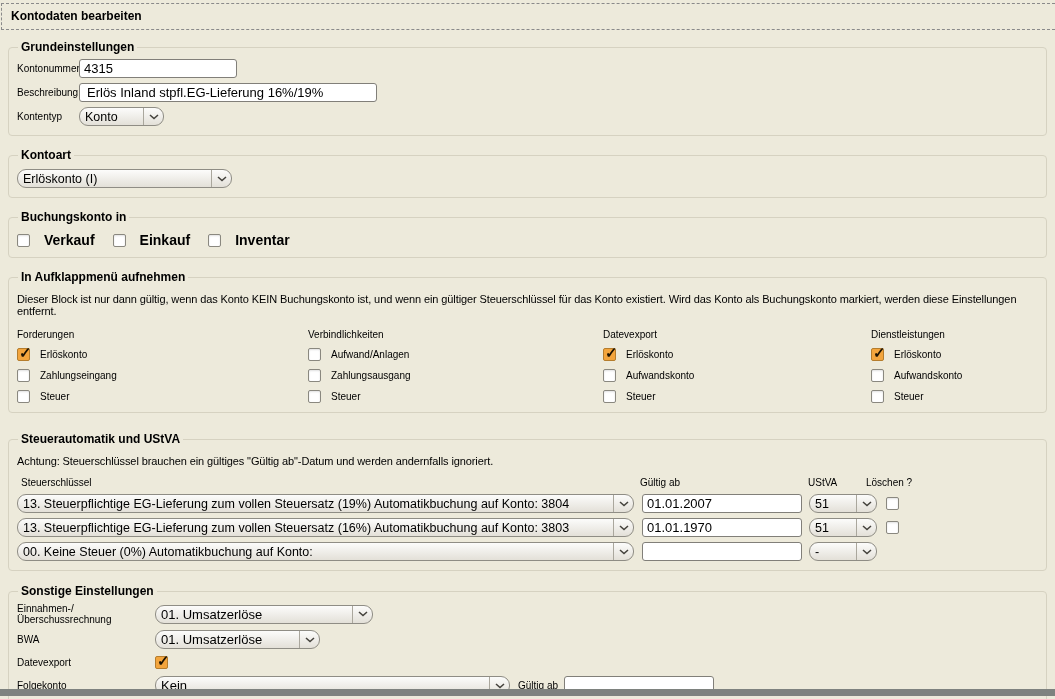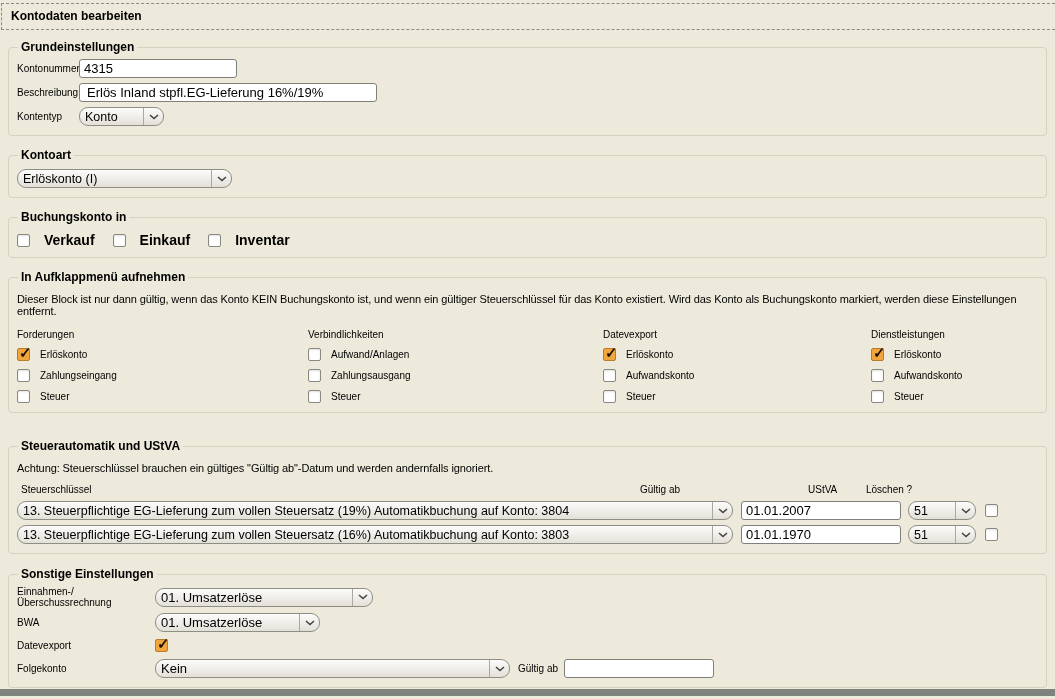--- a/index.html
+++ b/index.html
@@ -85,21 +85,21 @@
   .bk-item { display: flex; align-items: center; margin-right: 10px; }
   .bk-item .bk-lbl { font-weight: bold; font-size: 14px; margin-left: 14px; margin-right: 8px; }
   .note { font-size: 11px; margin-top: 9px; letter-spacing: -0.1px; }
   .cols { display: grid; grid-template-columns: 291px 295px 268px 1fr; margin-top: 12px; }
   .col-header { font-size: 10px; }
   .chk-item { display: flex; align-items: center; margin-top: 7px; height: 14px; }
   .chk-item .chk-lbl { font-size: 10px; margin-left: 10px; }
   .tax-header { position: relative; height: 12px; margin-top: 10px; font-size: 10px; }
   .tax-header span { position: absolute; top: 0; }
   .tax-row { display: flex; align-items: center; margin-top: 5px; }
-  .tax-select { width: 716px; flex: none; }
+  .tax-select { width: 617px; flex: none; }
   .tax-date { width: 160px; margin-left: 8px; flex: none; }
   .tax-ustva { width: 68px; margin-left: 7px; flex: none; }
   .tax-del { margin-left: 9px; }
   .s-row { display: flex; align-items: center; margin-top: 5px; }
   .footer-bar { position: absolute; left: 0; top: 689px; width: 1055px; height: 7px; }
 </style>
 </head>
 <body style="background: rgb(237, 234, 219);">
 
 <div class="title-box">Kontodaten bearbeiten</div>
@@ -219,21 +219,21 @@
         <span class="chk-lbl">Aufwandskonto</span>
       </div>
       <div class="chk-item">
         <span class="cb"></span>
         <span class="chk-lbl">Steuer</span>
       </div>
     </div>
   </div>
 </fieldset>
 
-<fieldset style="margin-top:26px">
+<fieldset style="margin-top:19px">
   <legend>Steuerautomatik und UStVA</legend>
   <div class="note">Achtung: Steuerschlüssel brauchen ein gültiges "Gültig ab"-Datum und werden andernfalls ignoriert.</div>
   <div class="tax-header">
     <span style="left:4px">Steuerschlüssel</span>
     <span style="left:623px">Gültig ab</span>
     <span style="left:791px">UStVA</span>
     <span style="left:849px">Löschen ?</span>
   </div>
 
   <div class="tax-row">
@@ -271,20 +271,39 @@
       <span class="sel-text">51</span>
       <span class="arrow-box">
           <svg width="10" height="6">
             <path d="M1 1 L5 4.6 L9 1" stroke="#44423c" stroke-width="1.5" fill="none"></path>
           </svg>
         </span>
     </div>
     <span class="cb tax-del"></span>
   </div>
 
+  <div class="tax-row">
+    <div class="sel tax-select">
+      <span class="sel-text">00. Keine Steuer (0%) Automatikbuchung auf Konto:</span>
+      <span class="arrow-box">
+          <svg width="10" height="6">
+            <path d="M1 1 L5 4.6 L9 1" stroke="#44423c" stroke-width="1.5" fill="none"></path>
+          </svg>
+        </span>
+    </div>
+    <input type="text" class="tax-date" value="" style="">
+    <div class="sel tax-ustva">
+      <span class="sel-text">-</span>
+      <span class="arrow-box">
+          <svg width="10" height="6">
+            <path d="M1 1 L5 4.6 L9 1" stroke="#44423c" stroke-width="1.5" fill="none"></path>
+          </svg>
+        </span>
+    </div>
+  </div>
 </fieldset>
 
 <fieldset style="margin-top:13px">
   <legend>Sonstige Einstellungen</legend>
   <div class="s-row">
     <span class="lbl w138">Einnahmen-/Überschussrechnung</span>
     <div class="sel" style="width:218px;font-size:13px">
       <span class="sel-text">01. Umsatzerlöse</span>
       <span class="arrow-box">
           <svg width="10" height="6">

